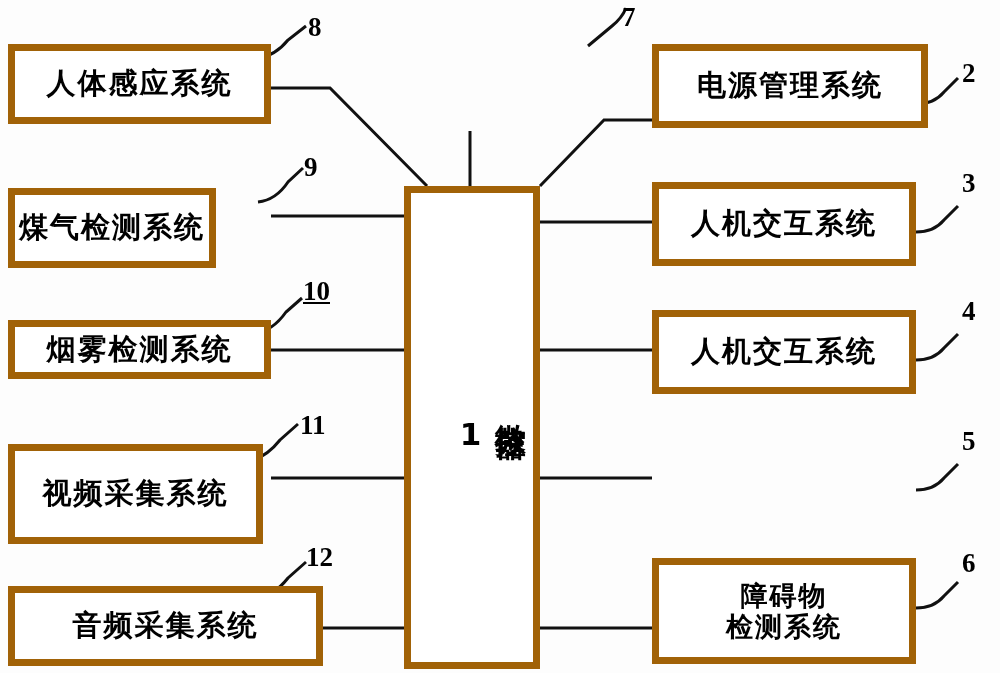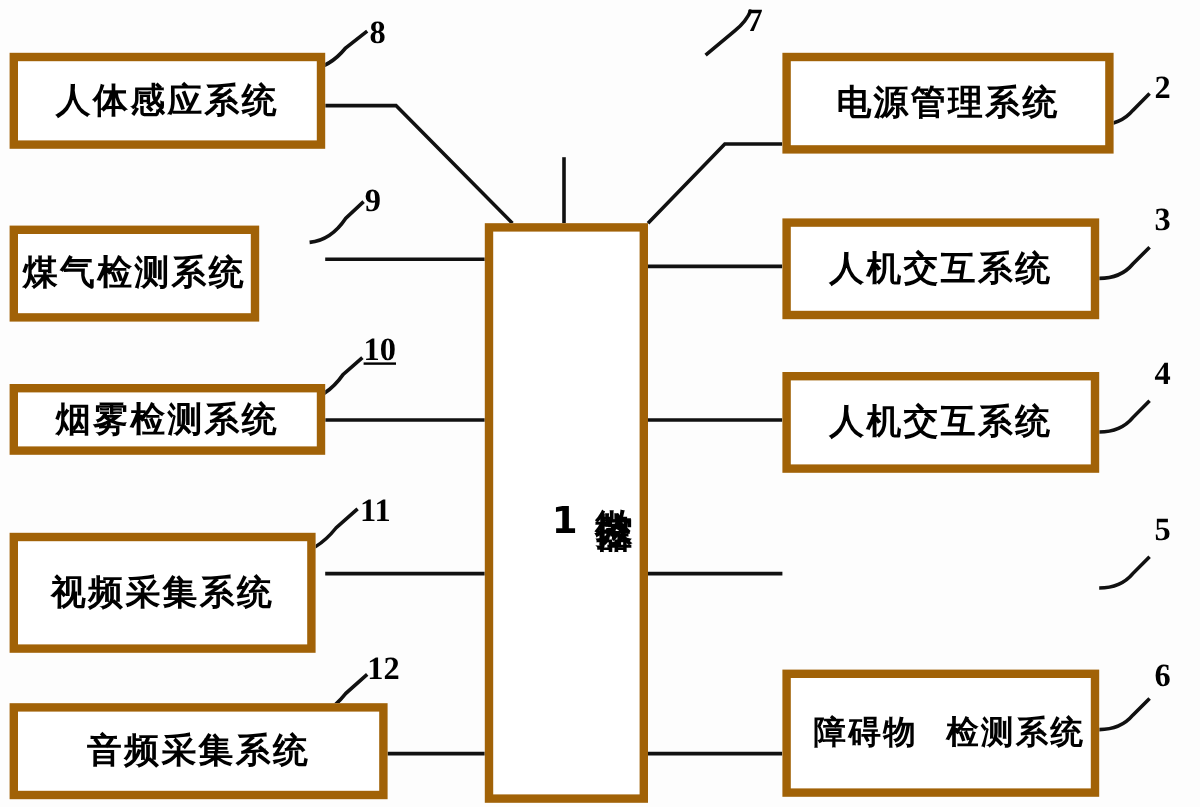--- a/index.html
+++ b/index.html
@@ -139,19 +139,19 @@
   </div>
   <div class="label-right" style="left:962px; top:168px;">3</div>
 
   <div class="box t29" style="left:652px; top:310px; width:264px; height:84px;">
     <span>人机交互系统</span>
   </div>
   <div class="label-right" style="left:962px; top:296px;">4</div>
 
   <div class="label-right" style="left:962px; top:426px;">5</div>
 
-  <div class="box t27" style="left:652px; top:558px; width:264px; height:106px; flex-direction:row;">
+  <div class="box t27" style="left:652px; top:558px; width:264px; height:106px; flex-direction:column;">
     <span>障碍物</span>
     <span>检测系统</span>
   </div>
   <div class="label-right" style="left:962px; top:548px;">6</div>
 
 </div>
 
 </body></html>

